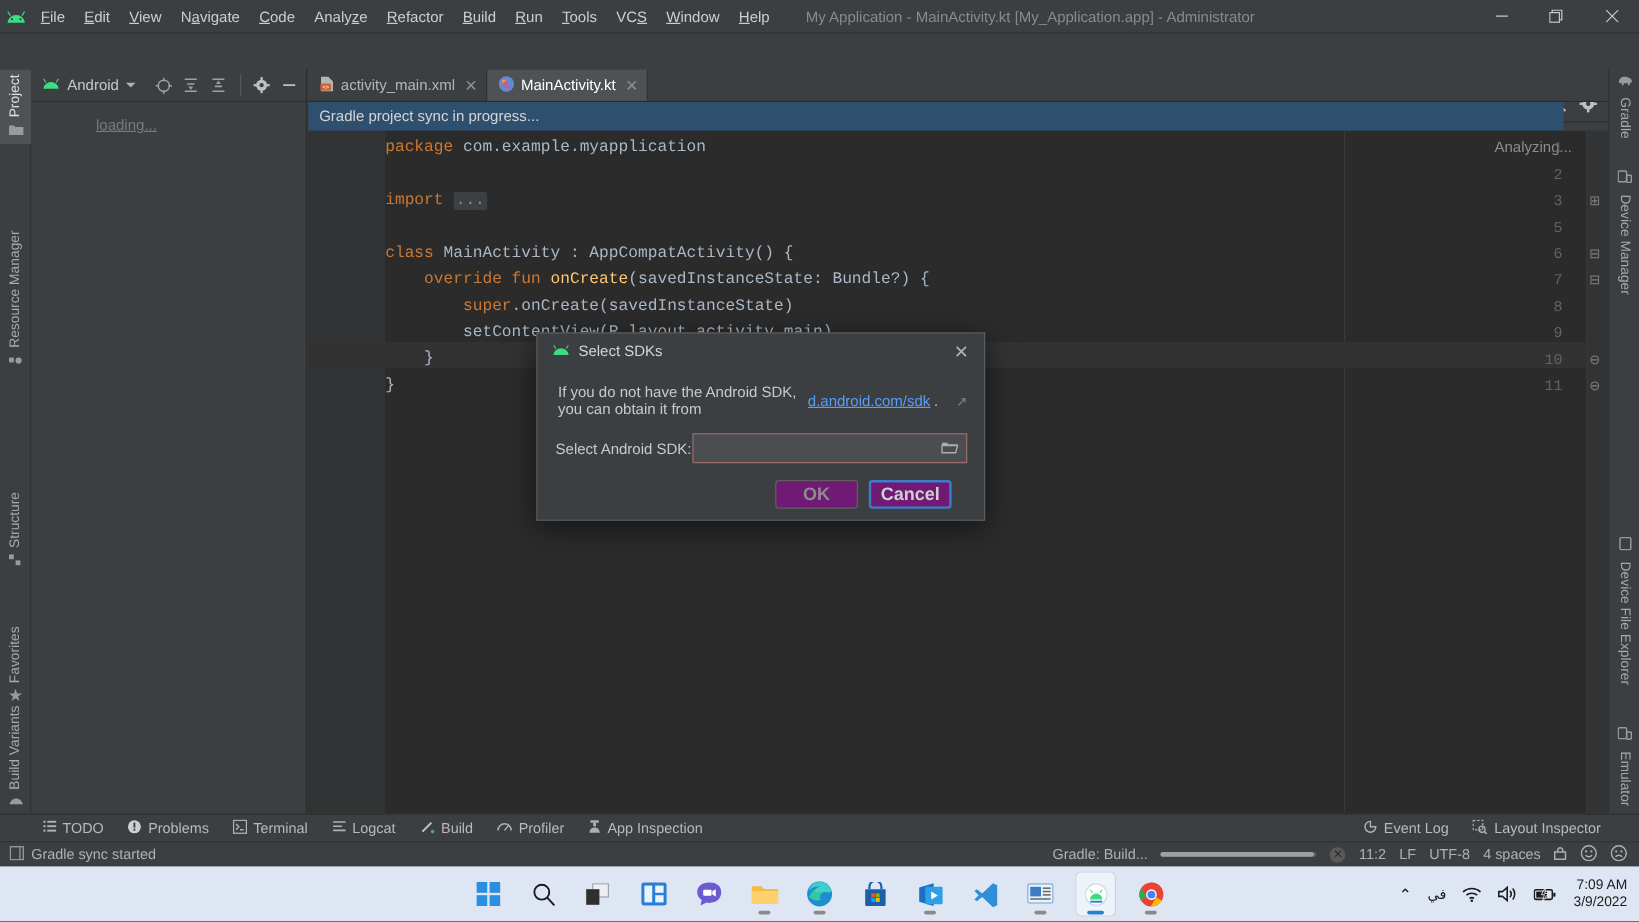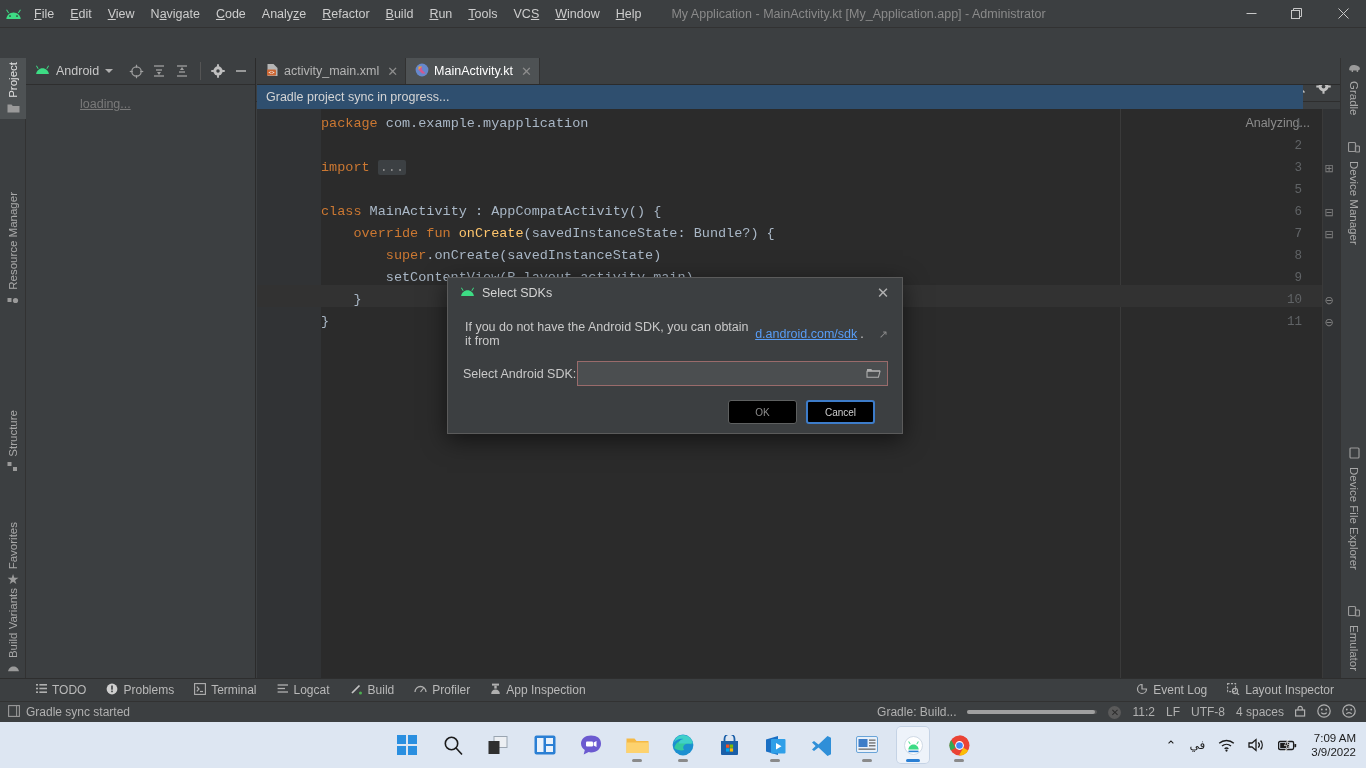--- a/index.html
+++ b/index.html
@@ -167,21 +167,21 @@
   .sb-right { margin-left: auto; display: flex; align-items: center; gap: 11px; padding-right: 10px; }
   .progress-track { width: 130px; height: 4px; background: #5a5a5a; border-radius: 2px; position: relative; }
   .progress-fill { position: absolute; left: 0; top: 0; height: 4px; width: 128px; background: #a0a0a0; border-radius: 2px; }
   .xcirc {
     width: 13px; height: 13px; border-radius: 50%; background: #5a5a5a; color: #2b2b2b;
     font-size: 10px; display: flex; align-items: center; justify-content: center;
   }
 
   
   .dialog {
-    position: absolute; left: 447px; top: 277px; width: 456px; height: 157px;
+    position: absolute; left: 447px; top: 277px; width: 374px; height: 157px;
     background: #3c3f41; border: 1px solid #5b5b5b;
     box-shadow: 0 6px 22px rgba(0,0,0,.55);
   }
   .dlg-title {
     height: 30px; display: flex; align-items: center; gap: 7px; padding: 0 8px 0 12px;
     font-size: 12.5px; color: #d4d4d4;
   }
   .dlg-x { margin-left: auto; color: #b0b0b0; font-size: 15px; width: 22px; height: 22px;
            display: flex; align-items: center; justify-content: center; }
   .dlg-body { padding: 2px 14px 0 15px; }
@@ -195,23 +195,24 @@
     flex: 1; height: 25px; background: #4b4e50; border: 1px solid #9a6b6b;
     display: flex; align-items: center; padding: 0 6px; position: relative;
   }
   .sdk-input input {
     flex: 1; background: transparent; border: none; outline: none;
     color: #d0d0d0; font-family: "Liberation Sans", sans-serif; font-size: 12.5px;
   }
   .dlg-footer { display: flex; justify-content: flex-end; gap: 9px; margin-top: 14px; padding-right: 13px; }
   .dbtn {
     min-width: 69px; height: 24px; border: 1px solid #5e6060; border-radius: 3px;
-    background: #000000; color: #8d8d8d; font-size: 10px;
+    background: #701a75; color: #8d8d8d; font-size: 15px;
     display: flex; align-items: center; justify-content: center;
     font-family: "Liberation Sans", sans-serif;
+    font-weight: bold;
   }
   .dbtn.primary { color: #cfcfcf; border: 2px solid #3d7cc9; }
 
   
   .taskbar {
     position: absolute; left: 0; top: 722px; width: 1366px; height: 46px;
     background: #dde6f2; display: flex; align-items: center;
   }
   .tb-center { position: absolute; left: 50%; transform: translateX(-50%); display: flex; align-items: center; gap: 12px; }
   .tapp { width: 34px; height: 38px; display: flex; flex-direction: column; align-items: center; justify-content: center; position: relative; border-radius: 5px; }

